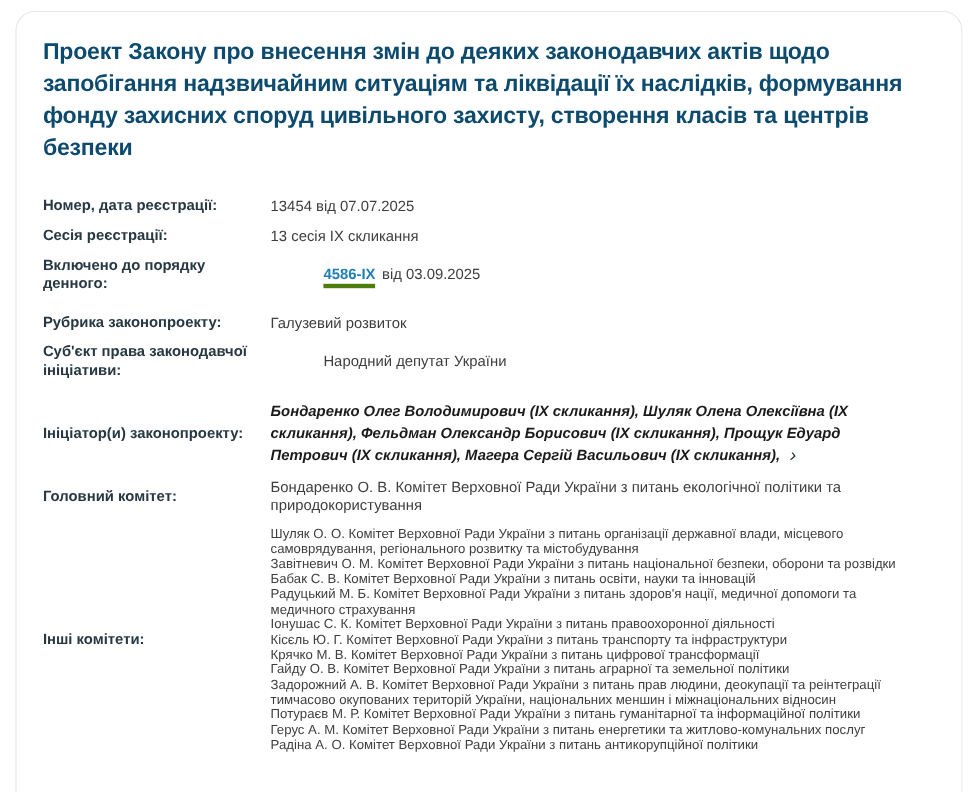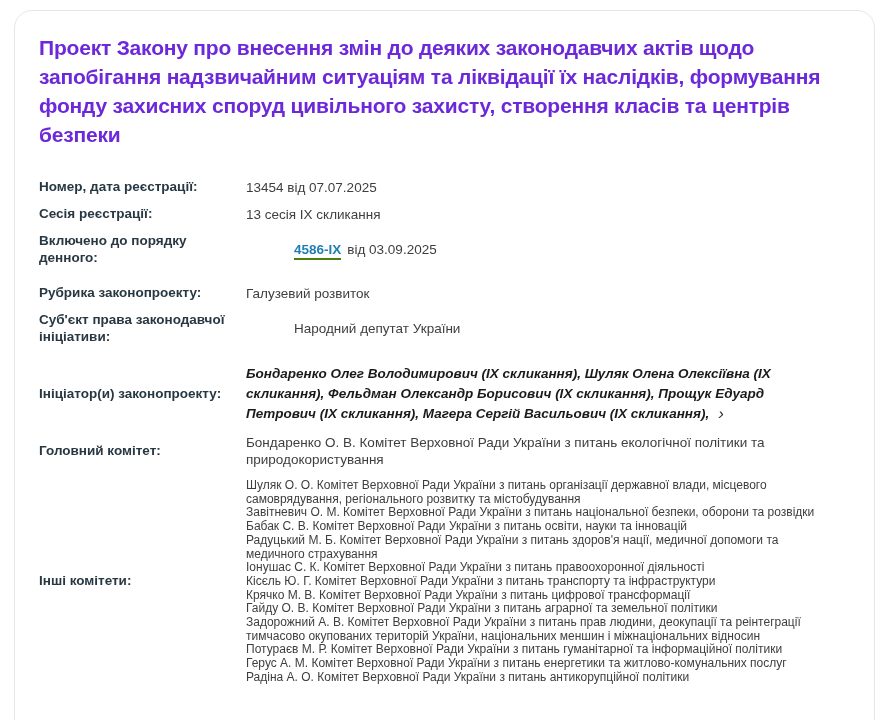--- a/index.html
+++ b/index.html
@@ -17,21 +17,21 @@
     min-height: 790px;
     background: #ffffff;
     border: 1px solid #e4e6e8;
     border-radius: 18px;
     padding: 22px 42px 30px 24px;
   }
   .title {
     font-size: 21px;
     line-height: 29px;
     font-weight: 700;
-    color: #6d28d9;
+    color: #0c4a6e;
     letter-spacing: -0.2px;
     max-width: 805px;
     margin-bottom: 25px;
   }
   .info-table { width: 100%; }
   .row { display: flex; align-items: center; padding: 5px 0; }
   .row.gap-after { margin-bottom: 9px; gap: 48px; }
   .label {
     flex: 0 0 207px;
     padding-right: 16px;
@@ -43,21 +43,21 @@
   .value {
     flex: 1;
     font-size: 13.5px;
     line-height: 17px;
     color: #3e3e3e;
   }
   .agenda-link {
     color: #1f7fb5;
     font-weight: 700;
     text-decoration: none;
-    border-bottom: 2px solid #4d7c0f;
+    border-bottom: 4px solid #4d7c0f;
     padding-bottom: 1px;
     margin-right: 6px;
     cursor: pointer;
   }
   .initiators { font-weight: 700; color: #1a1a1a; line-height: 20px; max-width: 600px; font-style: italic; }
   .chevron {
     display: inline-block;
     margin-left: 9px;
     font-size: 17px;
     font-weight: 400;

